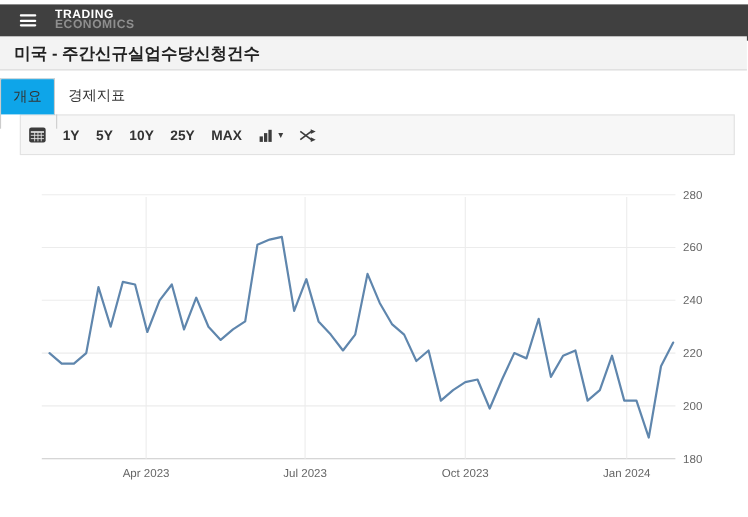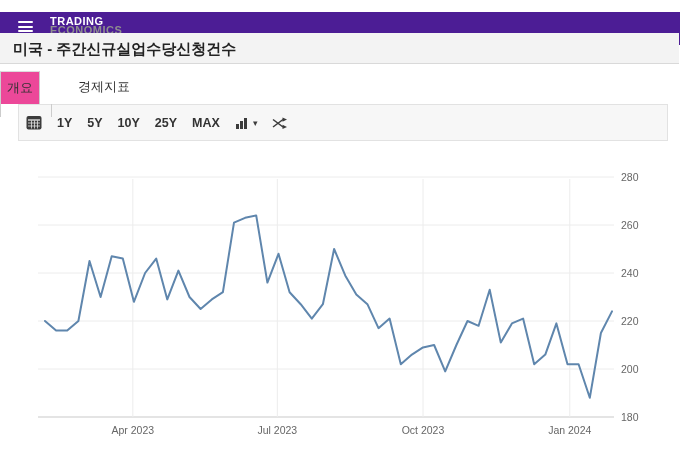--- a/index.html
+++ b/index.html
@@ -1,36 +1,36 @@
 <!DOCTYPE html>
 <html><head>
 <meta charset="utf-8">
 <style>
   * { margin:0; padding:0; box-sizing:border-box; }
   html,body { width:680px; height:470px; overflow:hidden; background:#fff;
     font-family:"Liberation Sans","DejaVu Sans",sans-serif; }
 
   
-  .header { position:absolute; left:0; top:12px; width:680px; height:33px; background:#4c1d95; }
+  .header { position:absolute; left:0; top:4px; width:680px; height:33px; background:#404040; }
   .hamburger { position:absolute; left:18px; top:9px; width:15px; height:15px; cursor:pointer; }
   .hamburger span { display:block; width:15px; height:2px; background:#ffffff; margin-bottom:2.6px; border-radius:1px; }
   .logo { position:absolute; left:50px; top:5px; line-height:9px; letter-spacing:0.5px;
           font-size:11px; font-weight:bold; cursor:pointer; }
   .logo .l1 { color:#ffffff; }
   .logo .l2 { color:#8f8f8f; }
 
   
   .titlebar { position:absolute; left:0; top:33px; width:679px; height:31px; background:#f3f3f3;
               border-bottom:1px solid #d9d9d9; }
   .titlebar span { position:absolute; left:13px; top:7px; font-size:15px; font-weight:bold; color:#222; }
 
   
   .tabbar { position:absolute; left:0; top:65px; width:680px; height:39px; background:#fff; }
   .tab { position:absolute; font-size:13px; color:#333; cursor:pointer; }
-  .tab-active { left:0; top:6px; width:40px; height:33px; background:#ec4899;
+  .tab-active { left:0; top:6px; width:50px; height:33px; background:#0ea5e9;
                 border-left:1px solid #ccc; border-right:1px solid #ccc; border-top:1px solid #ddd;
                 text-align:center; line-height:32px; z-index:6; }
   .tab-plain { top:6px; height:33px; line-height:32px; }
   .tab-caret { font-size:9px; color:#333; margin-left:5px; vertical-align:1px; }
   .tab-tail { position:absolute; width:1px; height:13px; top:104px; background:#ccc; z-index:7; }
 
   
   .toolbar { position:absolute; left:18px; top:104px; width:650px; height:37px; background:#f7f7f7;
              border:1px solid #e2e2e2; display:flex; align-items:center; padding-left:7px; gap:15px; z-index:2;font-weight:bold; }
   .tb-btn { font-size:12.5px; color:#333; cursor:pointer; }
@@ -60,21 +60,21 @@
 </div>
 
 <div class="titlebar">
   <span>미국 - 주간신규실업수당신청건수</span>
 </div>
 
 <div class="tabbar">
   <div class="tab tab-active">
     <span>개요</span>
   </div>
-  <div class="tab tab-plain" style="left:78px;">
+  <div class="tab tab-plain" style="left:62px;">
     <span>경제지표</span>
   </div>
 </div>
 <div class="tab-tail" style="left:0;"></div>
 <div class="tab-tail" style="left:51px;"></div>
 
 <div class="toolbar">
   <div class="tb-icon">
     <svg width="16" height="15" viewBox="0 0 16 15">
       <rect x="0.5" y="1" width="15" height="13.5" rx="2" fill="#3c3c3c"></rect>

